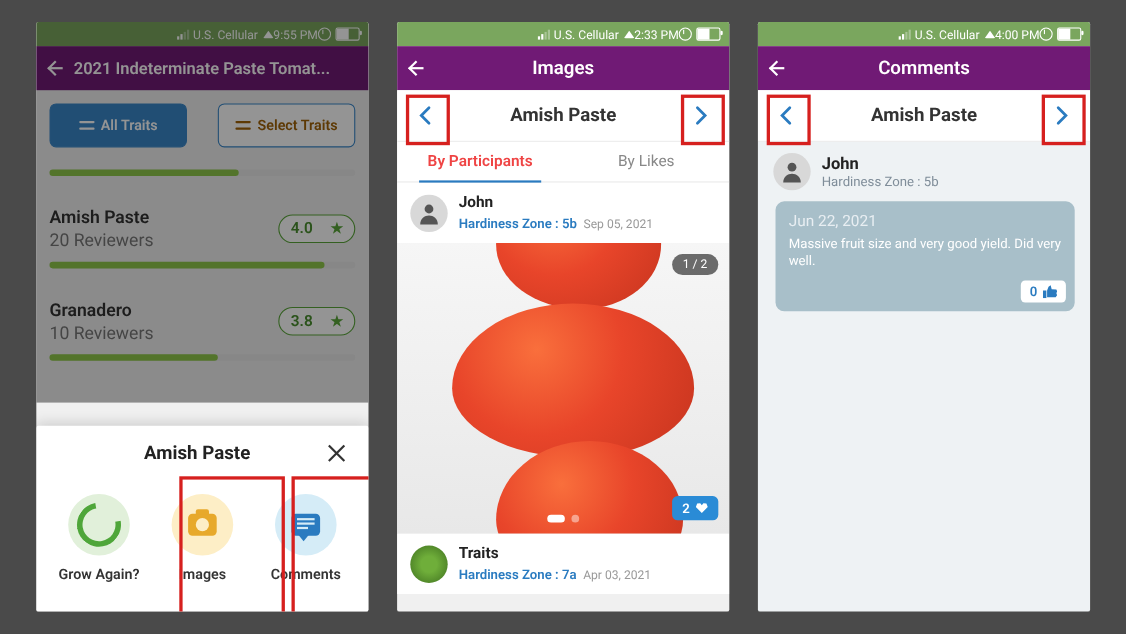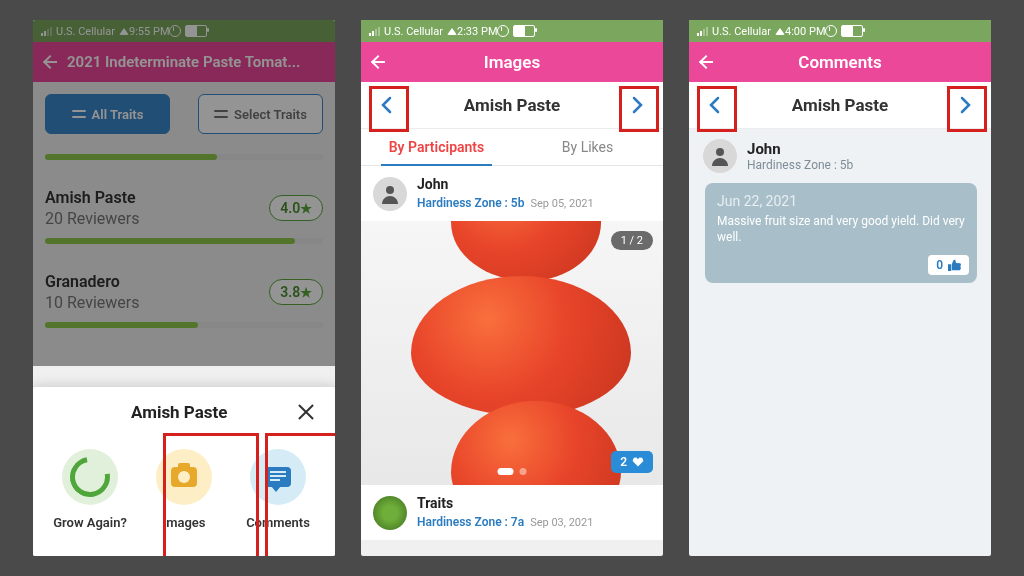--- a/index.html
+++ b/index.html
@@ -3,57 +3,57 @@
 <meta charset="utf-8">
 <style>
   html,body{margin:0;padding:0;background:#4a4a4a;font-family:-apple-system,BlinkMacSystemFont,"Segoe UI",Roboto,Arial,sans-serif;}
   .stage{width:1024px;height:576px;position:relative;background:#4a4a4a;overflow:hidden;}
   .phone{position:absolute;top:20px;width:302px;height:536px;background:#f0f0f0;overflow:hidden;border-radius:2px;}
   .phone.p1{left:33px;}
   .phone.p2{left:361px;}
   .phone.p3{left:689px;}
 
   
-  .status-bar{height:22px;background:#7aa65e;color:#fff;font-size:11px;display:flex;align-items:center;justify-content:flex-start;padding:0 8px;}
+  .status-bar{height:22px;background:#7aa65e;color:#fff;font-size:11px;display:flex;align-items:center;justify-content:flex-end;padding:0 8px;}
   .status-bar .left,.status-bar .right{display:flex;align-items:center;gap:4px;}
   .sig{display:inline-flex;align-items:flex-end;gap:1px;}
   .sig i{display:block;width:2px;background:#fff;}
   .sig i:nth-child(1){height:3px}.sig i:nth-child(2){height:5px}.sig i:nth-child(3){height:7px;background:rgba(255,255,255,.35)}.sig i:nth-child(4){height:9px;background:rgba(255,255,255,.35)}
   .wifi{width:0;height:0;border-left:5px solid transparent;border-right:5px solid transparent;border-bottom:7px solid #fff;border-radius:2px;}
   .battery{width:20px;height:10px;border:1px solid #fff;border-radius:2px;position:relative;}
   .battery::after{content:"";position:absolute;right:-3px;top:2px;width:2px;height:4px;background:#fff;border-radius:1px;}
   .battery i{display:block;height:100%;width:55%;background:#fff;}
   .alarm{width:10px;height:10px;border:1.5px solid #fff;border-radius:50%;position:relative;}
   .alarm::after{content:"";position:absolute;left:3px;top:1px;width:1px;height:4px;background:#fff;}
 
   
-  .app-header{height:40px;background:#ec4899;color:#fff;display:flex;align-items:center;padding:0 8px;gap:8px;}
+  .app-header{height:40px;background:#701a75;color:#fff;display:flex;align-items:center;padding:0 8px;gap:8px;}
   .app-header .title{flex:1;text-align:center;font-weight:600;font-size:17px;white-space:nowrap;overflow:hidden;text-overflow:ellipsis;}
   .app-header.leftalign .title{text-align:left;font-size:15px;}
   .back-arrow{width:18px;height:18px;position:relative;cursor:pointer;}
   .back-arrow::before{content:"";position:absolute;left:4px;top:4px;width:8px;height:8px;border-left:2px solid #fff;border-bottom:2px solid #fff;transform:rotate(45deg);}
   .back-arrow::after{content:"";position:absolute;left:4px;top:8px;width:12px;height:2px;background:#fff;}
 
   
   .dim-overlay{position:absolute;inset:0;background:rgba(0,0,0,.42);pointer-events:none;}
 
   
   .s1-body{padding:12px;}
   .trait-row{display:flex;gap:28px;margin-bottom:20px;}
-  .trait-btn{flex:1;height:38px;border:1.5px solid #3a87c9;border-radius:6px;display:flex;align-items:center;justify-content:center;gap:6px;font-size:13px;font-weight:600;color:#737373;background:#fff;}
+  .trait-btn{flex:1;height:38px;border:1.5px solid #3a87c9;border-radius:6px;display:flex;align-items:center;justify-content:center;gap:6px;font-size:13px;font-weight:600;color:#a16207;background:#fff;}
   .trait-btn.primary{background:#3a87c9;color:#fff;}
   .slider-icon{width:14px;height:12px;position:relative;}
   .slider-icon::before,.slider-icon::after{content:"";position:absolute;left:0;width:14px;height:2px;background:currentColor;border-radius:1px;}
   .slider-icon::before{top:2px}.slider-icon::after{top:8px}
   .progress{height:6px;background:#e8e8e8;border-radius:3px;margin:4px 0 22px;}
   .progress i{display:block;height:100%;background:#8fc94a;border-radius:3px;}
   .variety-row{display:flex;align-items:center;justify-content:space-between;padding:6px 0;}
   .variety-name{font-size:16px;font-weight:600;color:#333;}
   .variety-sub{font-size:16px;color:#777;margin-top:2px;}
-  .rating-pill{border:1.5px solid #5aa63a;color:#4a8f30;border-radius:16px;padding:4px 10px;font-size:14px;font-weight:600;display:flex;align-items:center;gap:0;background:#fff;}
+  .rating-pill{border:1.5px solid #5aa63a;color:#4a8f30;border-radius:16px;padding:4px 10px;font-size:14px;font-weight:600;display:flex;align-items:center;gap:16px;background:#fff;}
   .star{color:#5aa63a;font-size:13px;}
 
   
   .sheet{position:absolute;left:0;right:0;bottom:0;background:#fff;border-radius:2px 2px 0 0;box-shadow:0 -2px 12px rgba(0,0,0,.15);}
   .sheet-head{display:flex;align-items:center;justify-content:space-between;padding:14px 18px 8px;}
   .sheet-title{font-size:17px;font-weight:700;color:#222;margin-left:80px;}
   .close-x{width:22px;height:22px;position:relative;cursor:pointer;}
   .close-x::before,.close-x::after{content:"";position:absolute;left:10px;top:1px;width:2px;height:20px;background:#333;}
   .close-x::before{transform:rotate(45deg)}.close-x::after{transform:rotate(-45deg)}
   .sheet-actions{display:flex;justify-content:space-around;padding:18px 10px 26px;}
@@ -298,21 +298,21 @@
     <div class="dots">
           <i class="on"></i>
           <i></i>
         </div>
   </div>
 
   <div class="post-head">
     <div class="avatar" style="background:radial-gradient(circle,#6fae3a 30%,#3d6e1e 100%)"></div>
     <div class="post-meta">
       <div class="name">Traits</div>
-      <span class="zone">Hardiness Zone : 7a</span><span class="date">Sep 03, 2021</span>
+      <span class="zone">Hardiness Zone : 7a</span><span class="date">Apr 03, 2021</span>
     </div>
   </div>
 </div>
 
 <div class="phone p3" style="background:#eef2f4;">
   <div class="status-bar">
     <div class="left">
       <span class="sig">
             <i></i>
             <i></i>

